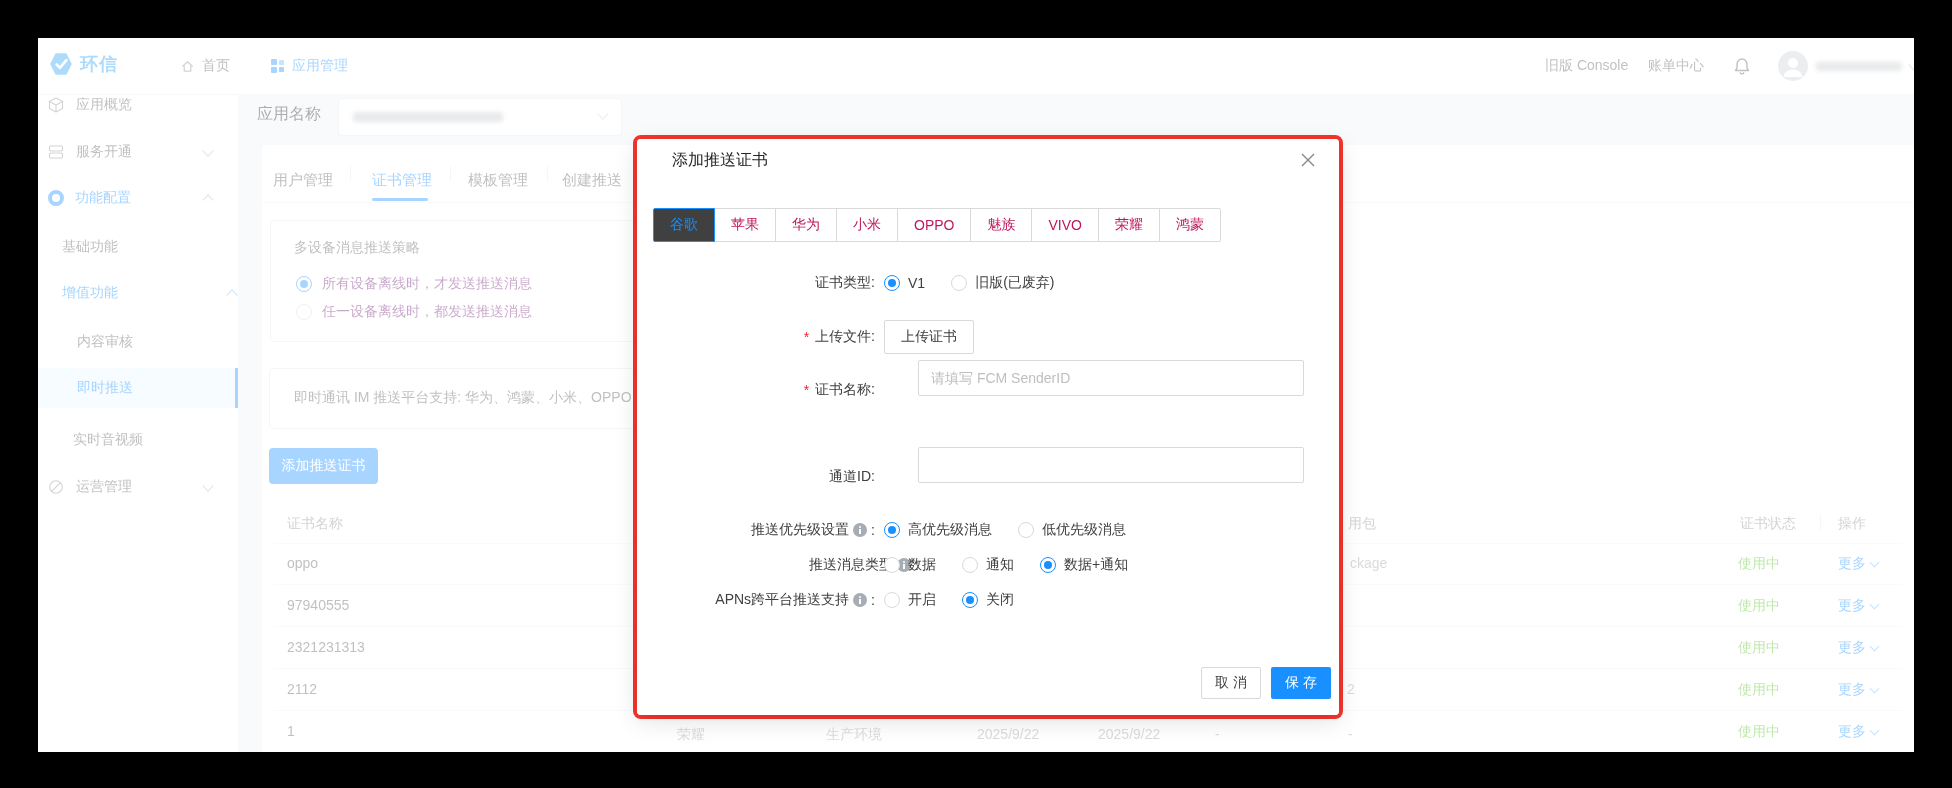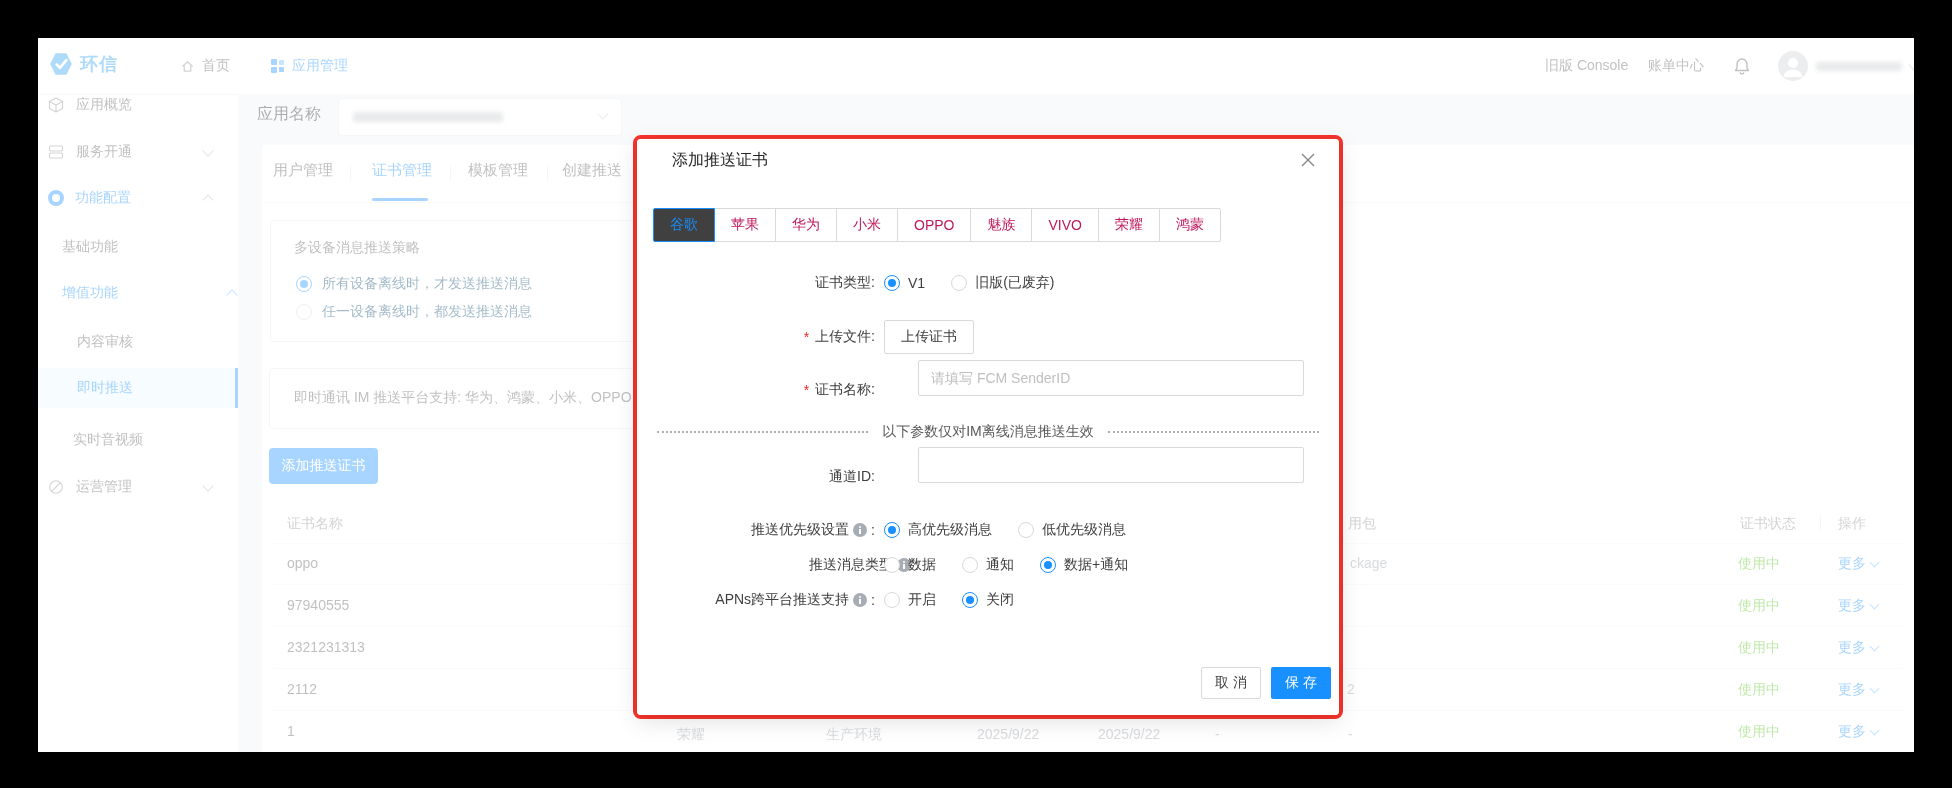--- a/index.html
+++ b/index.html
@@ -28,30 +28,30 @@
   .chev.blue{border-color:#6db8ff;}
   .side-chev{position:absolute;right:26px;}
   .donut{display:inline-block;width:8px;height:8px;border:4px solid #1890ff;border-radius:50%;}
   
   .main{position:absolute;left:200px;top:56px;width:1676px;height:658px;background:#f0f2f5;}
   .appname-label{position:absolute;left:19px;top:10px;font-size:16px;color:#262626;}
   .appname-select{position:absolute;left:100px;top:4px;width:282px;height:36px;background:#fff;
                   border:1px solid #e3e6ea;border-radius:4px;}
   .card{position:absolute;left:24px;top:51px;width:1652px;height:607px;background:#fff;border-radius:4px 4px 0 0;}
   .tabs{position:absolute;left:0;top:0;width:100%;height:57px;border-bottom:1px solid #f0f0f0;}
-  .tab{position:absolute;top:16px;font-size:15px;color:#595959;cursor:pointer;white-space:nowrap;}
+  .tab{position:absolute;top:26px;font-size:15px;color:#595959;cursor:pointer;white-space:nowrap;}
   .tab.active{color:#1890ff;}
   .tab-sep{position:absolute;top:21px;width:1px;height:15px;background:#e8e8e8;}
   .tab-underline{position:absolute;left:110px;top:53px;width:56px;height:3px;background:#1890ff;border-radius:2px;}
   .boxed{position:absolute;border:1px solid #e8e8e8;border-radius:4px;background:#fff;}
   .radio{display:inline-block;width:16px;height:16px;border-radius:50%;border:1px solid #d9d9d9;
          background:#fff;box-sizing:border-box;position:relative;flex:none;}
   .radio.on{border-color:#1890ff;}
   .radio.on::after{content:"";position:absolute;left:3px;top:3px;width:8px;height:8px;border-radius:50%;background:#1890ff;}
-  .radio-row{position:absolute;display:flex;align-items:center;gap:10px;font-size:14px;color:#0c4a6e;}
+  .radio-row{position:absolute;display:flex;align-items:center;gap:10px;font-size:14px;color:#701a75;}
   .btn-primary{background:#1890ff;color:#fff;border:none;border-radius:4px;font-size:14px;
                display:flex;align-items:center;justify-content:center;cursor:pointer;
                font-family:"Liberation Sans","DejaVu Sans",sans-serif;}
   
   .tcell{position:absolute;font-size:14px;white-space:nowrap;}
   .th{color:#8c8c8c;}
   .td{color:#595959;}
   .td.dim{color:#9aa0a6;}
   .td.green{color:#52c41a;}
   .more-link{color:#1890ff;display:flex;align-items:center;gap:5px;cursor:pointer;}
@@ -354,25 +354,20 @@
       </div>
 
       <div class="mrow" style="top:239px;">
         <span class="mlabel">
           <span class="req">*</span>
           <span>证书名称:</span>
         </span>
       </div>
       <input class="m-input" style="top: 221px;" type="text" placeholder="请填写 FCM SenderID">
 
-      <div class="mdivider">
-        <span class="dots"></span>
-        <span class="txt">以下参数仅对IM离线消息推送生效</span>
-        <span class="dots"></span>
-      </div>
 
       <div class="mrow" style="top:326px;">
         <span class="mlabel">通道ID:</span>
       </div>
       <input class="m-input" style="top: 308px;" type="text">
 
       <div class="mrow" style="top:379px;">
         <span class="mlabel">
           <span>推送优先级设置</span>
           <span class="info-icon"></span>

